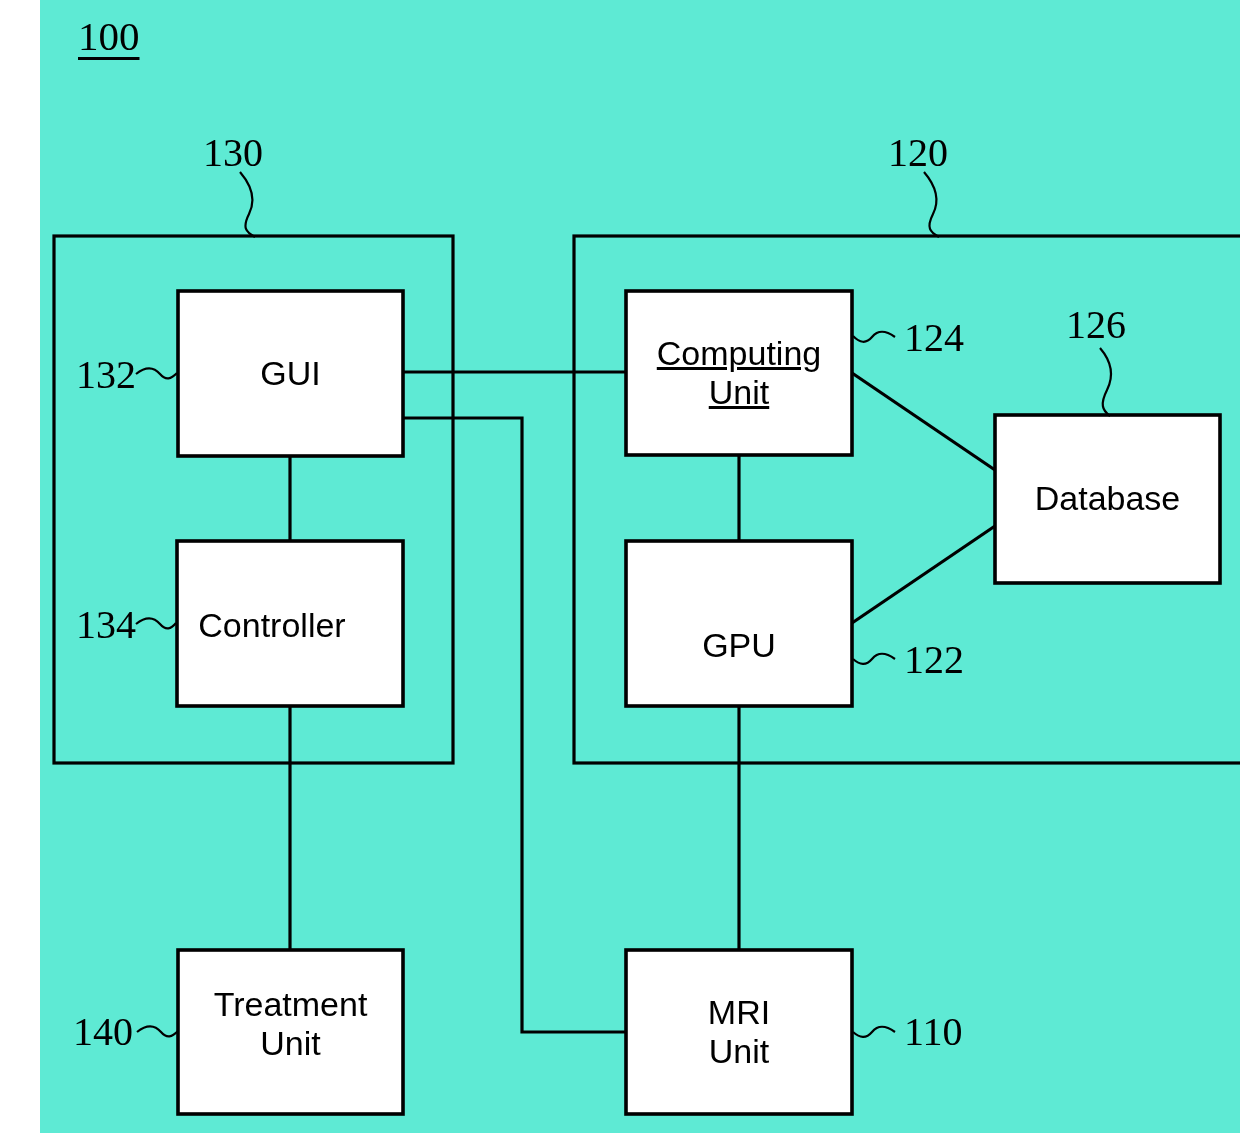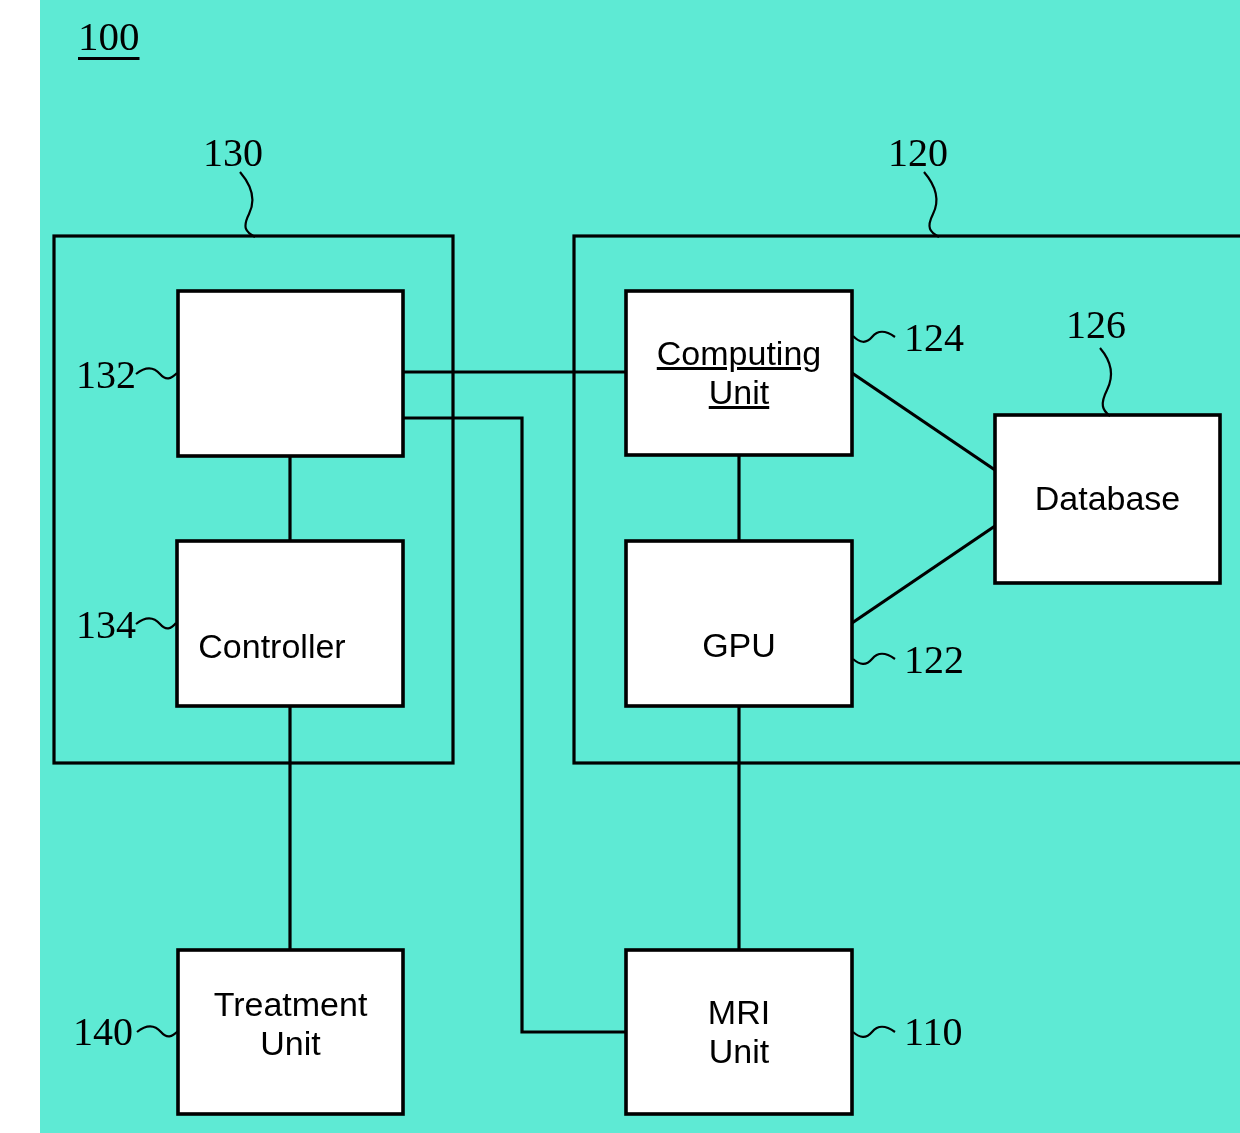--- a/index.html
+++ b/index.html
@@ -108,22 +108,23 @@
 
     <path d="M 1060 348 C 1072 362, 1074 376, 1067 390 C 1060 404, 1062 410, 1070 416" fill="none" stroke="#000" stroke-width="2.2"></path>
 
     <path d="M 855 659 C 845 652, 838 652, 832 659 C 826 666, 820 665, 813 659" fill="none" stroke="#000" stroke-width="2.2"></path>
 
     <path d="M 97 1032 C 107 1024, 115 1025, 121 1032 C 127 1039, 132 1037, 138 1031" fill="none" stroke="#000" stroke-width="2.2"></path>
 
     <path d="M 855 1032 C 845 1025, 838 1025, 832 1032 C 826 1039, 820 1038, 813 1032" fill="none" stroke="#000" stroke-width="2.2"></path>
   </svg>
 
+  <div class="box-label" style="left:138px; top:291px; width:225px; height:165px;">GUI</div>
 
-  <div class="box-label" style="left:137px; top:564px; width:190px; height:165px;">Controller</div>
+  <div class="box-label" style="left:137px; top:543px; width:190px; height:165px;">Controller</div>
 
   <div class="box-label" style="left:586px; top:291px; width:226px; height:164px;text-decoration:underline;">Computing
 Unit</div>
 
   <div class="box-label" style="left:586px; top:541px; width:226px; height:209px;">GPU</div>
 
   <div class="box-label" style="left:955px; top:415px; width:225px; height:168px;">Database</div>
 
   <div class="box-label" style="left:138px; top:950px; width:225px; height:148px;">Treatment
 Unit</div>

